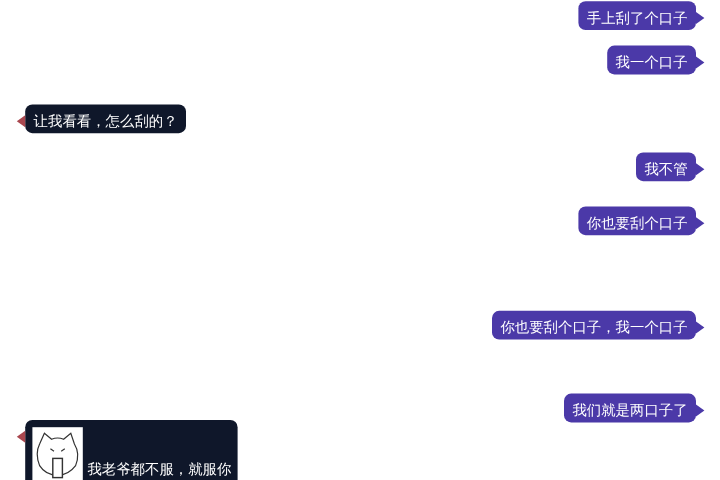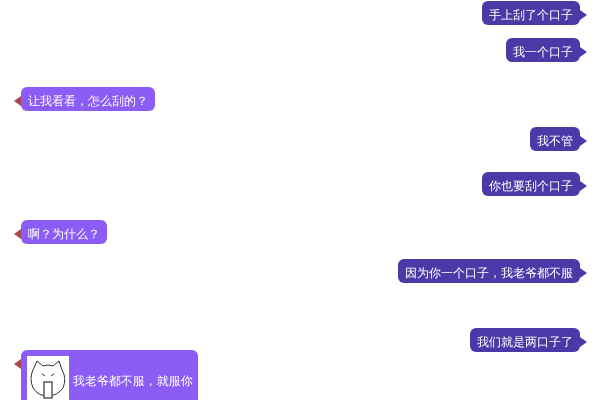--- a/index.html
+++ b/index.html
@@ -15,64 +15,61 @@
       color: #ffffff;
       font-size: 12px;
       line-height: 14px;
       padding: 7px 7px;
       border-radius: 6px;
       white-space: nowrap;
       box-sizing: border-box;
       height: 24px;
     }
     .bubble.right { background: #4b39a8; }
-    .bubble.left { background: #8b5cf6; }
+    .bubble.left { background: #0f172a; }
     .bubble.right::after {
       content: ""; position: absolute; right: -7px; top: 9px;
       border-top: 5px solid transparent; border-bottom: 5px solid transparent;
       border-left: 7px solid #4b39a8;
     }
     .bubble.left::before {
       content: ""; position: absolute; left: -7px; top: 9px;
       border-top: 5px solid transparent; border-bottom: 5px solid transparent;
       border-right: 7px solid #a9474f;
     }
     .bubble.img-bubble {
       height: auto; padding: 6px 6px 0 6px;
     }
     .img-bubble .sticker {
       display: inline-block; width: 42px; height: 44px; background: #ffffff;
       vertical-align: bottom; position: relative; overflow: hidden;
     }
-    .img-bubble .caption { vertical-align: bottom; display: inline-block; padding-bottom: 12px; }
+    .img-bubble .caption { vertical-align: bottom; display: inline-block; padding-bottom: 2px; }
   </style>
 </head>
 <body>
 
 <div class="chat">
   <div class="bubble right" style="top:1px; right:20px;">
     <span>手上刮了个口子</span>
   </div>
   <div class="bubble right" style="top:38px; right:20px;">
     <span>我一个口子</span>
   </div>
   <div class="bubble left" style="top:87px; left:21px;">
     <span>让我看看，怎么刮的？</span>
   </div>
   <div class="bubble right" style="top:127px; right:20px;margin-left:24px;">
     <span>我不管</span>
   </div>
   <div class="bubble right" style="top:172px; right:20px;">
     <span>你也要刮个口子</span>
   </div>
-  <div class="bubble left" style="top:220px; left:21px;">
-    <span>啊？为什么？</span>
-  </div>
   <div class="bubble right" style="top:259px; right:20px;">
-    <span>因为你一个口子，我老爷都不服</span>
+    <span>你也要刮个口子，我一个口子</span>
   </div>
   <div class="bubble right" style="top:300px; right:20px;margin-top:28px;">
     <span>我们就是两口子了</span>
   </div>
   <div class="bubble left img-bubble" style="top:350px; left:21px; width:177px; height:60px;">
     <span class="sticker">
       <svg width="42" height="44" viewBox="0 0 42 44">
         <path d="M6 14 L10 5 L16 10 Q21 8 26 10 L32 5 L35 14 Q40 22 36 32 Q30 40 21 40 Q11 40 6 32 Q2 22 6 14 Z" fill="#ffffff" stroke="#333" stroke-width="1"></path>
         <line x1="15" y1="18" x2="18" y2="20" stroke="#333" stroke-width="1"></line>
         <line x1="27" y1="18" x2="24" y2="20" stroke="#333" stroke-width="1"></line>

